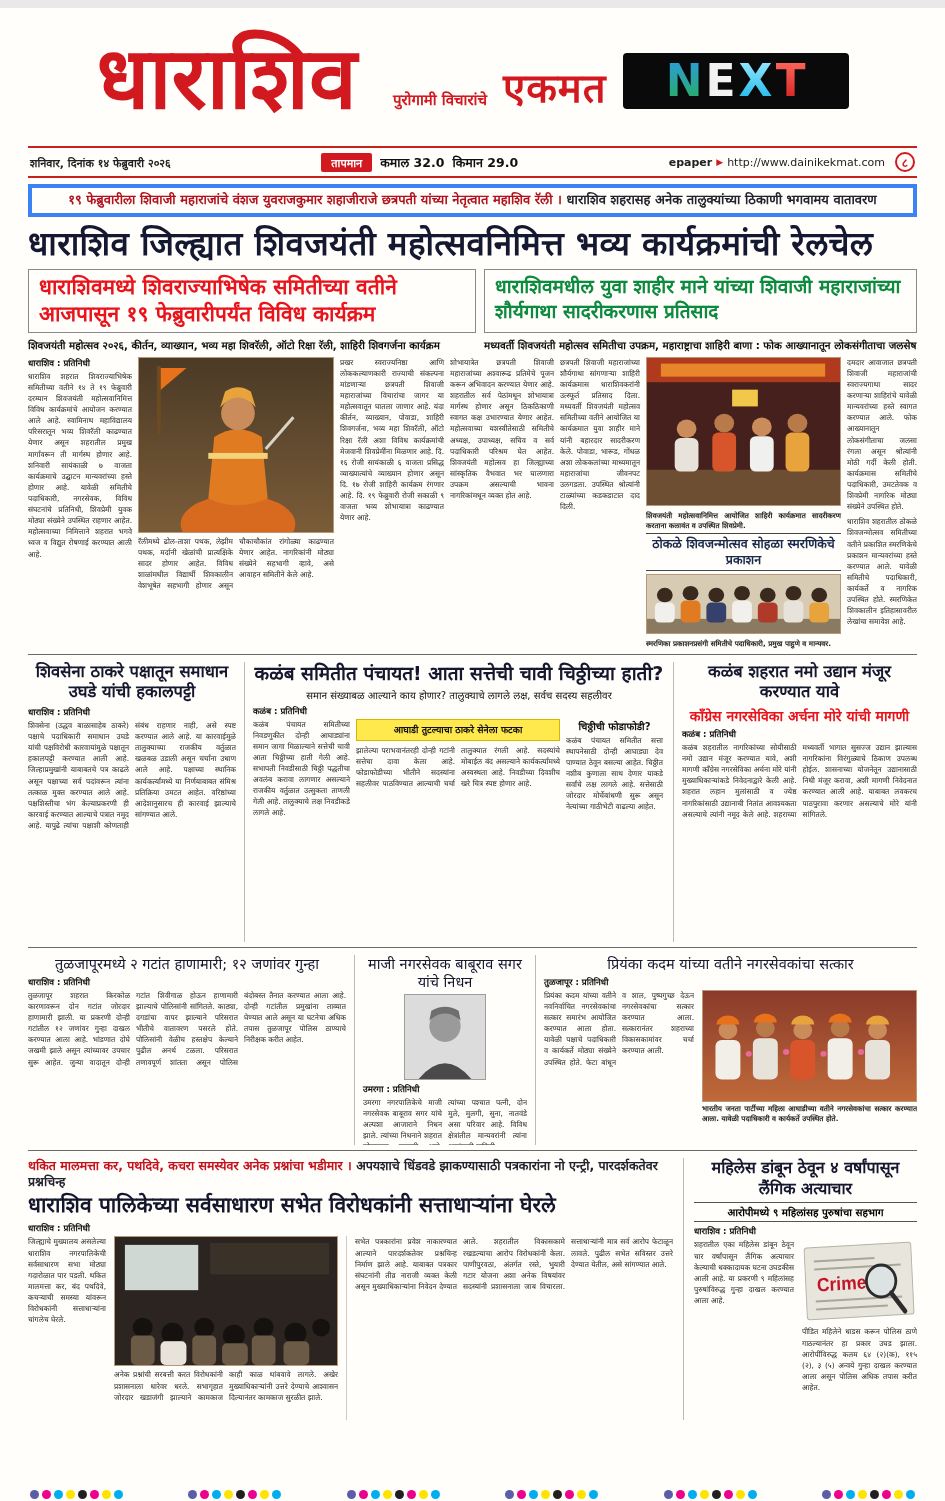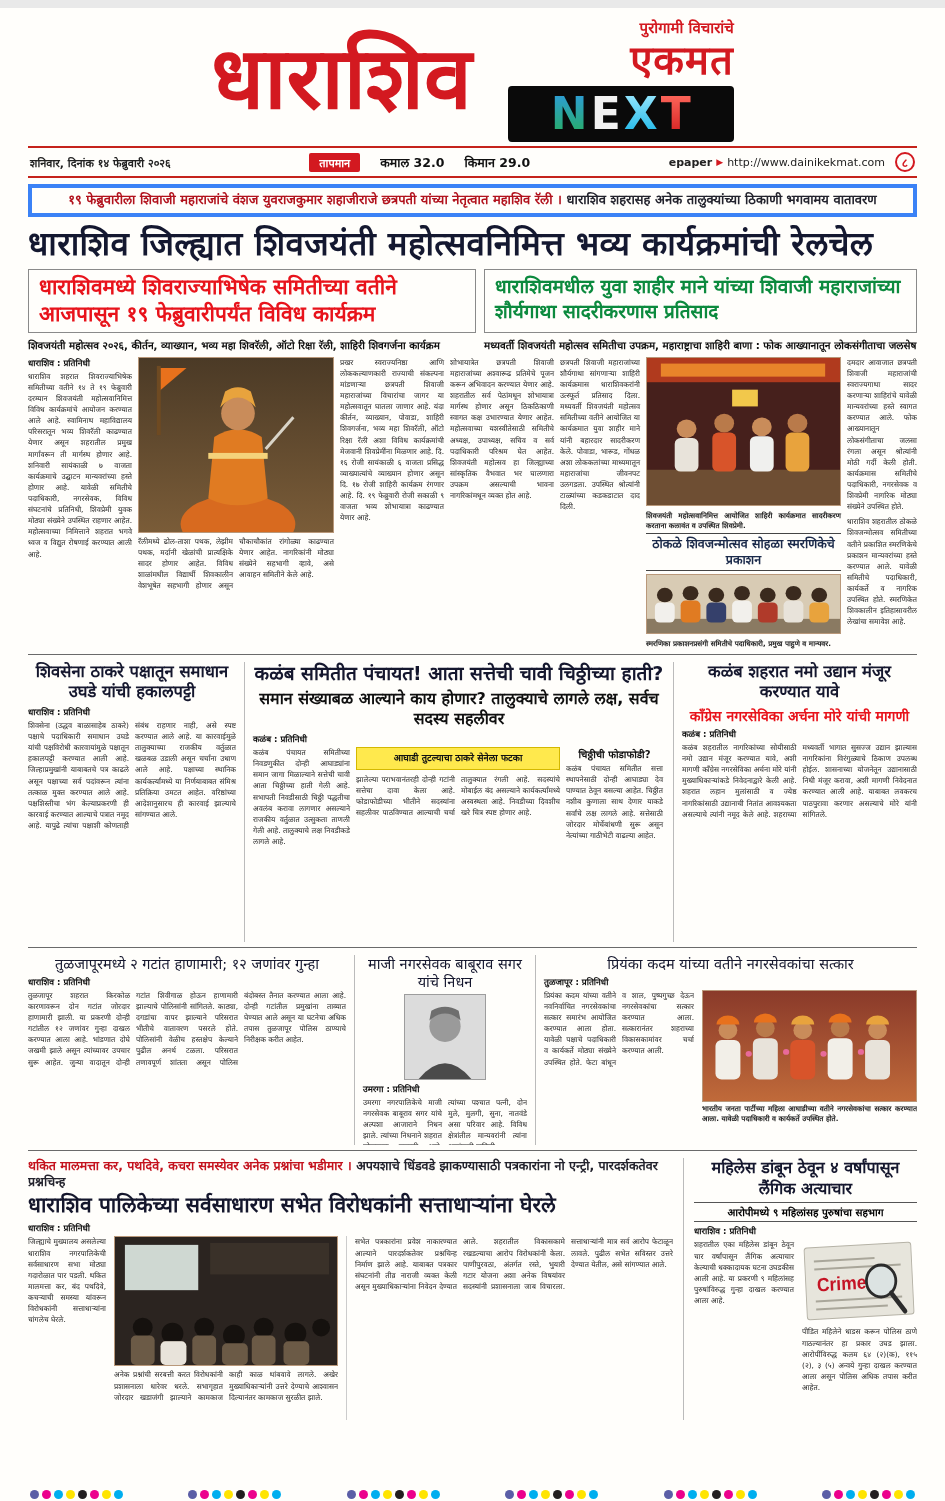--- a/index.html
+++ b/index.html
@@ -3,34 +3,34 @@
 <meta charset="utf-8">
 <style>
   *{margin:0;padding:0;box-sizing:border-box}
   html,body{background:#e9e9e9}
   body{width:945px;font-family:"DejaVu Sans","Liberation Sans",sans-serif}
   .page{position:relative;width:945px;height:1501px;margin:8px auto;background:#fffefb;padding:8px 28px 0;overflow:hidden}
 
   
   .mast{display:flex;justify-content:center;align-items:center;gap:36px;height:126px}
   .mast-title{font-size:86px;font-weight:700;color:#d31920;line-height:1;font-family:"Liberation Serif","DejaVu Serif",serif}
-  .mast-right{display:flex;flex-direction:column;align-items:flex-end;gap:2px}
+  .mast-right{display:flex;flex-direction:row;align-items:flex-end;gap:16px}
   .tagline{font-size:15px;font-weight:700;color:#d31920}
   .brand{font-size:40px;font-weight:700;color:#d31920;line-height:1.05;letter-spacing:1px}
   .next-box{margin-top:3px;width:226px;height:56px;background:#0a0a0a;border-radius:4px;display:flex;align-items:center;justify-content:center;gap:3px}
   .nl{font-size:44px;font-weight:700;line-height:1}
   .nl-n{background:linear-gradient(180deg,#2d9cdb,#27ae60);-webkit-background-clip:text;background-clip:text;color:transparent}
   .nl-e{color:#f2f2f2}
   .nl-x{background:linear-gradient(180deg,#9be8ff,#19b6e8);-webkit-background-clip:text;background-clip:text;color:transparent}
   .nl-t{background:linear-gradient(180deg,#ff6a5e,#d41f1f);-webkit-background-clip:text;background-clip:text;color:transparent}
 
   
   .dateline{margin-top:4px;border-top:2px solid #c5231b;border-bottom:2px solid #c5231b;display:flex;align-items:center;padding:4px 2px;gap:10px}
   .date-text{font-size:11px;font-weight:700;color:#222}
-  .weather{display:flex;align-items:center;gap:20px;margin:0 auto}
+  .weather{display:flex;align-items:center;gap:8px;margin:0 auto}
   .weather-label{background:#d31920;color:#fff;font-size:11px;font-weight:700;padding:2px 10px;border-radius:2px}
   .weather-val{font-size:12.5px;font-weight:700;color:#111}
   .epaper{display:flex;align-items:center;gap:4px;font-size:11px;color:#222}
   .epaper b{font-weight:700}
   .ep-arrow{color:#d31920;font-size:9px}
   .pageno{width:20px;height:20px;border:2px solid #d31920;border-radius:50%;color:#d31920;font-size:12px;font-weight:700;display:flex;align-items:center;justify-content:center}
 
   
   .topstrip{margin-top:6px;border:4px solid #3b82f6;padding:4px 6px;text-align:center;font-size:13px;font-weight:700;line-height:1.3}
   .topstrip .red{color:#b2121d}
@@ -67,21 +67,21 @@
   .innerhead{border-top:1px solid #444;border-bottom:1px solid #444;text-align:center;font-weight:700;font-size:12.5px;color:#1b2a4a;padding:2px 0;line-height:1.25}
   .group-photo{height:64px}
 
   
   .mid-row{display:flex;gap:8px;height:282px;overflow:hidden;padding-top:2px}
   .art-a{width:208px}
   .art-b{width:430px;border-left:1px solid #bbb;border-right:1px solid #bbb;padding:0 8px}
   .art-c{flex:1}
   .head-md{font-size:16.5px;font-weight:700;color:#15172e;text-align:center;line-height:1.25;margin-bottom:3px}
   .head-lg{font-size:19px;font-weight:700;color:#15172e;text-align:center;line-height:1.25;margin-bottom:3px}
-  .deck-sm{font-size:16px;font-weight:700;color:#101010;text-align:center;line-height:1.3;margin-bottom:3px}
+  .deck-sm{font-size:10px;font-weight:400;color:#101010;text-align:center;line-height:1.3;margin-bottom:3px}
   .redsub{font-size:14px;font-weight:700;color:#e8131b;text-align:center;margin-bottom:3px}
   .b-body{display:flex;gap:6px;height:212px;overflow:hidden}
   .bcol{width:97px}
   .bmid{width:204px}
   .ybox{background:#ffe94d;border:1px solid #d4b800;font-size:9.3px;font-weight:700;text-align:center;padding:4px;line-height:1.35;margin-bottom:4px;color:#111}
   .minihead{font-size:10px;font-weight:700;text-align:center;color:#111;margin-bottom:2px}
   .fill{height:214px;overflow:hidden}
 
   
   .low-row{display:flex;gap:8px;height:192px;overflow:hidden;padding-top:2px}
@@ -247,21 +247,21 @@
               <circle cx="148" cy="20" r="8" fill="#3a2a1e"></circle>
                 <rect x="138" y="28" width="20" height="24" rx="5" fill="#e8e3da"></rect>
               <circle cx="174" cy="22" r="8" fill="#3a2a1e"></circle>
                 <rect x="164" y="30" width="20" height="22" rx="5" fill="#e8a33d"></rect>
             </g>
           </svg>
         </div>
         <div class="caption">स्मरणिका प्रकाशनप्रसंगी समितीचे पदाधिकारी, प्रमुख पाहुणे व मान्यवर.</div>
       </div>
       <div class="rc2">
-        <div class="bodytxt">दमदार आवाजात छत्रपती शिवाजी महाराजांची स्वराज्यगाथा सादर करणाऱ्या शाहिरांचे यावेळी मान्यवरांच्या हस्ते स्वागत करण्यात आले. फोक आख्यानातून लोकसंगीताचा जलसा रंगला असून श्रोत्यांनी मोठी गर्दी केली होती. कार्यक्रमास समितीचे पदाधिकारी, नगरसेवक व शिवप्रेमी नागरिक मोठ्या संख्येने उपस्थित होते.</div>
+        <div class="bodytxt">दमदार आवाजात छत्रपती शिवाजी महाराजांची स्वराज्यगाथा सादर करणाऱ्या शाहिरांचे यावेळी मान्यवरांच्या हस्ते स्वागत करण्यात आले. फोक आख्यानातून लोकसंगीताचा जलसा रंगला असून श्रोत्यांनी मोठी गर्दी केली होती. कार्यक्रमास समितीचे पदाधिकारी, उमटतेवक व शिवप्रेमी नागरिक मोठ्या संख्येने उपस्थित होते.</div>
         <div class="bodytxt" style="margin-top:4px">धाराशिव शहरातील ठोकळे शिवजन्मोत्सव समितीच्या वतीने प्रकाशित स्मरणिकेचे प्रकाशन मान्यवरांच्या हस्ते करण्यात आले. यावेळी समितीचे पदाधिकारी, कार्यकर्ते व नागरिक उपस्थित होते. स्मरणिकेत शिवकालीन इतिहासावरील लेखांचा समावेश आहे.</div>
       </div>
     </div>
   </section>
 
   <div class="hr"></div>
 
   <section class="mid-row">
     <article class="art-a">
       <h2 class="head-md">शिवसेना ठाकरे पक्षातून समाधान उघडे यांची हकालपट्टी</h2>

